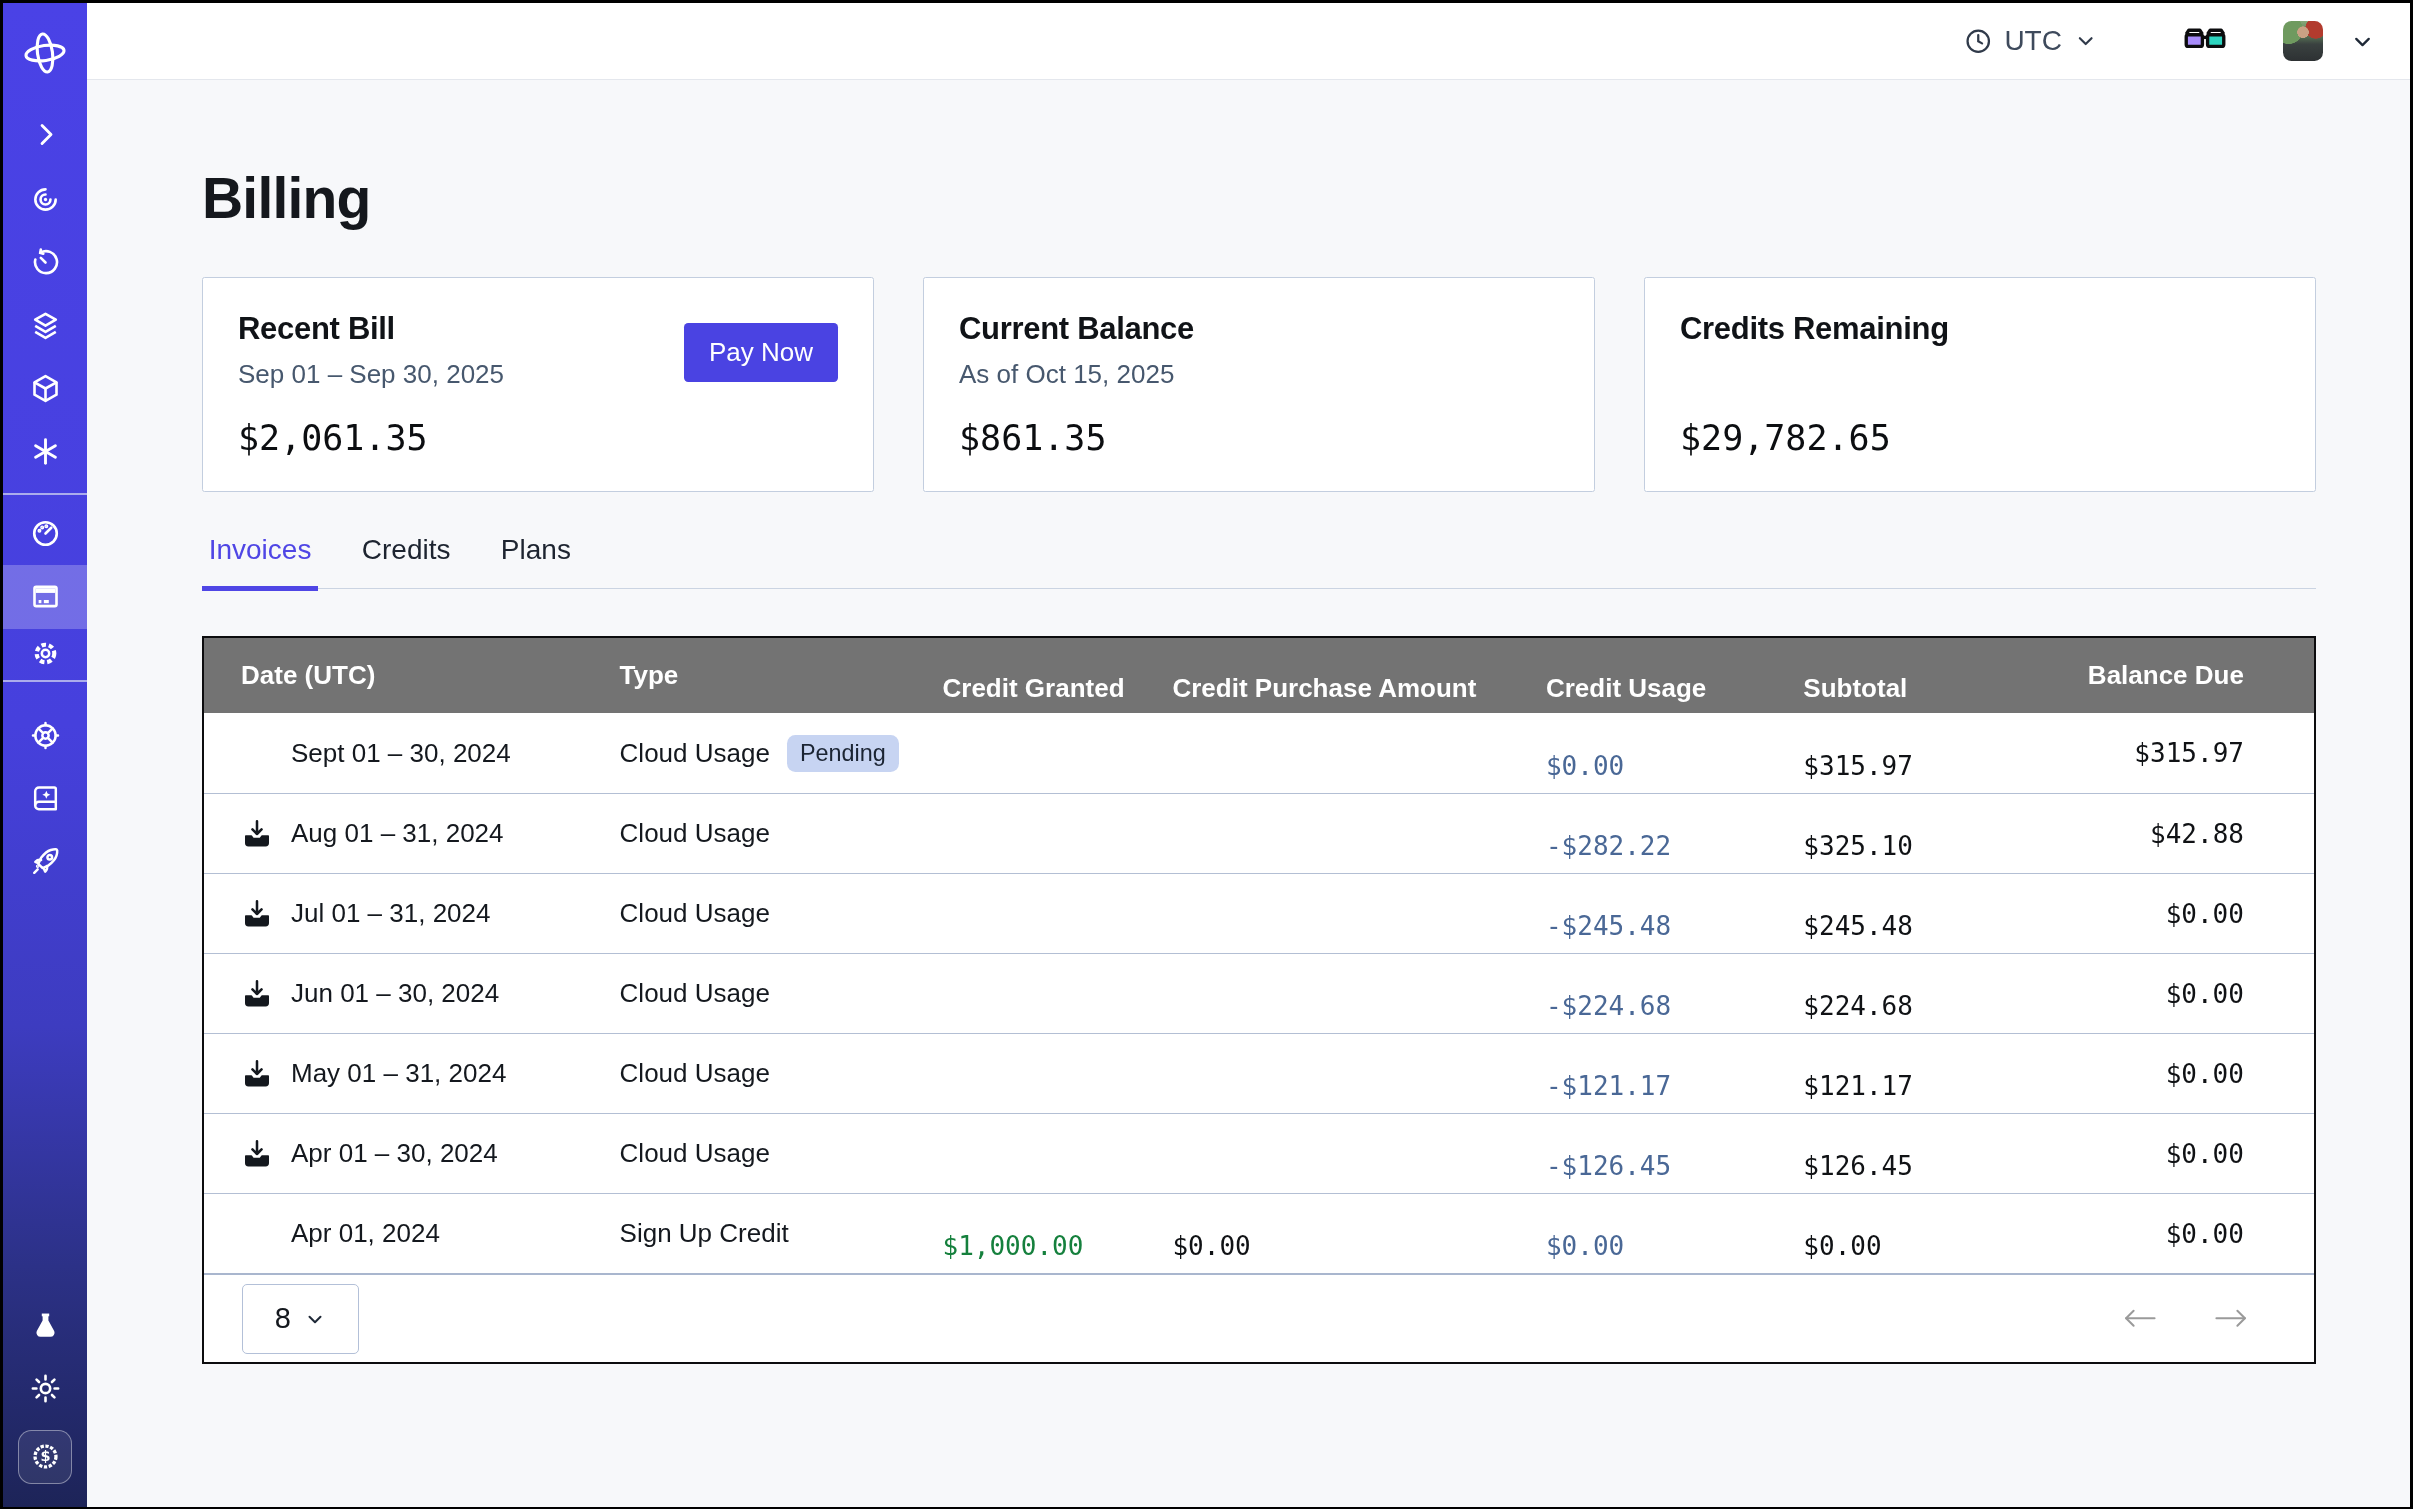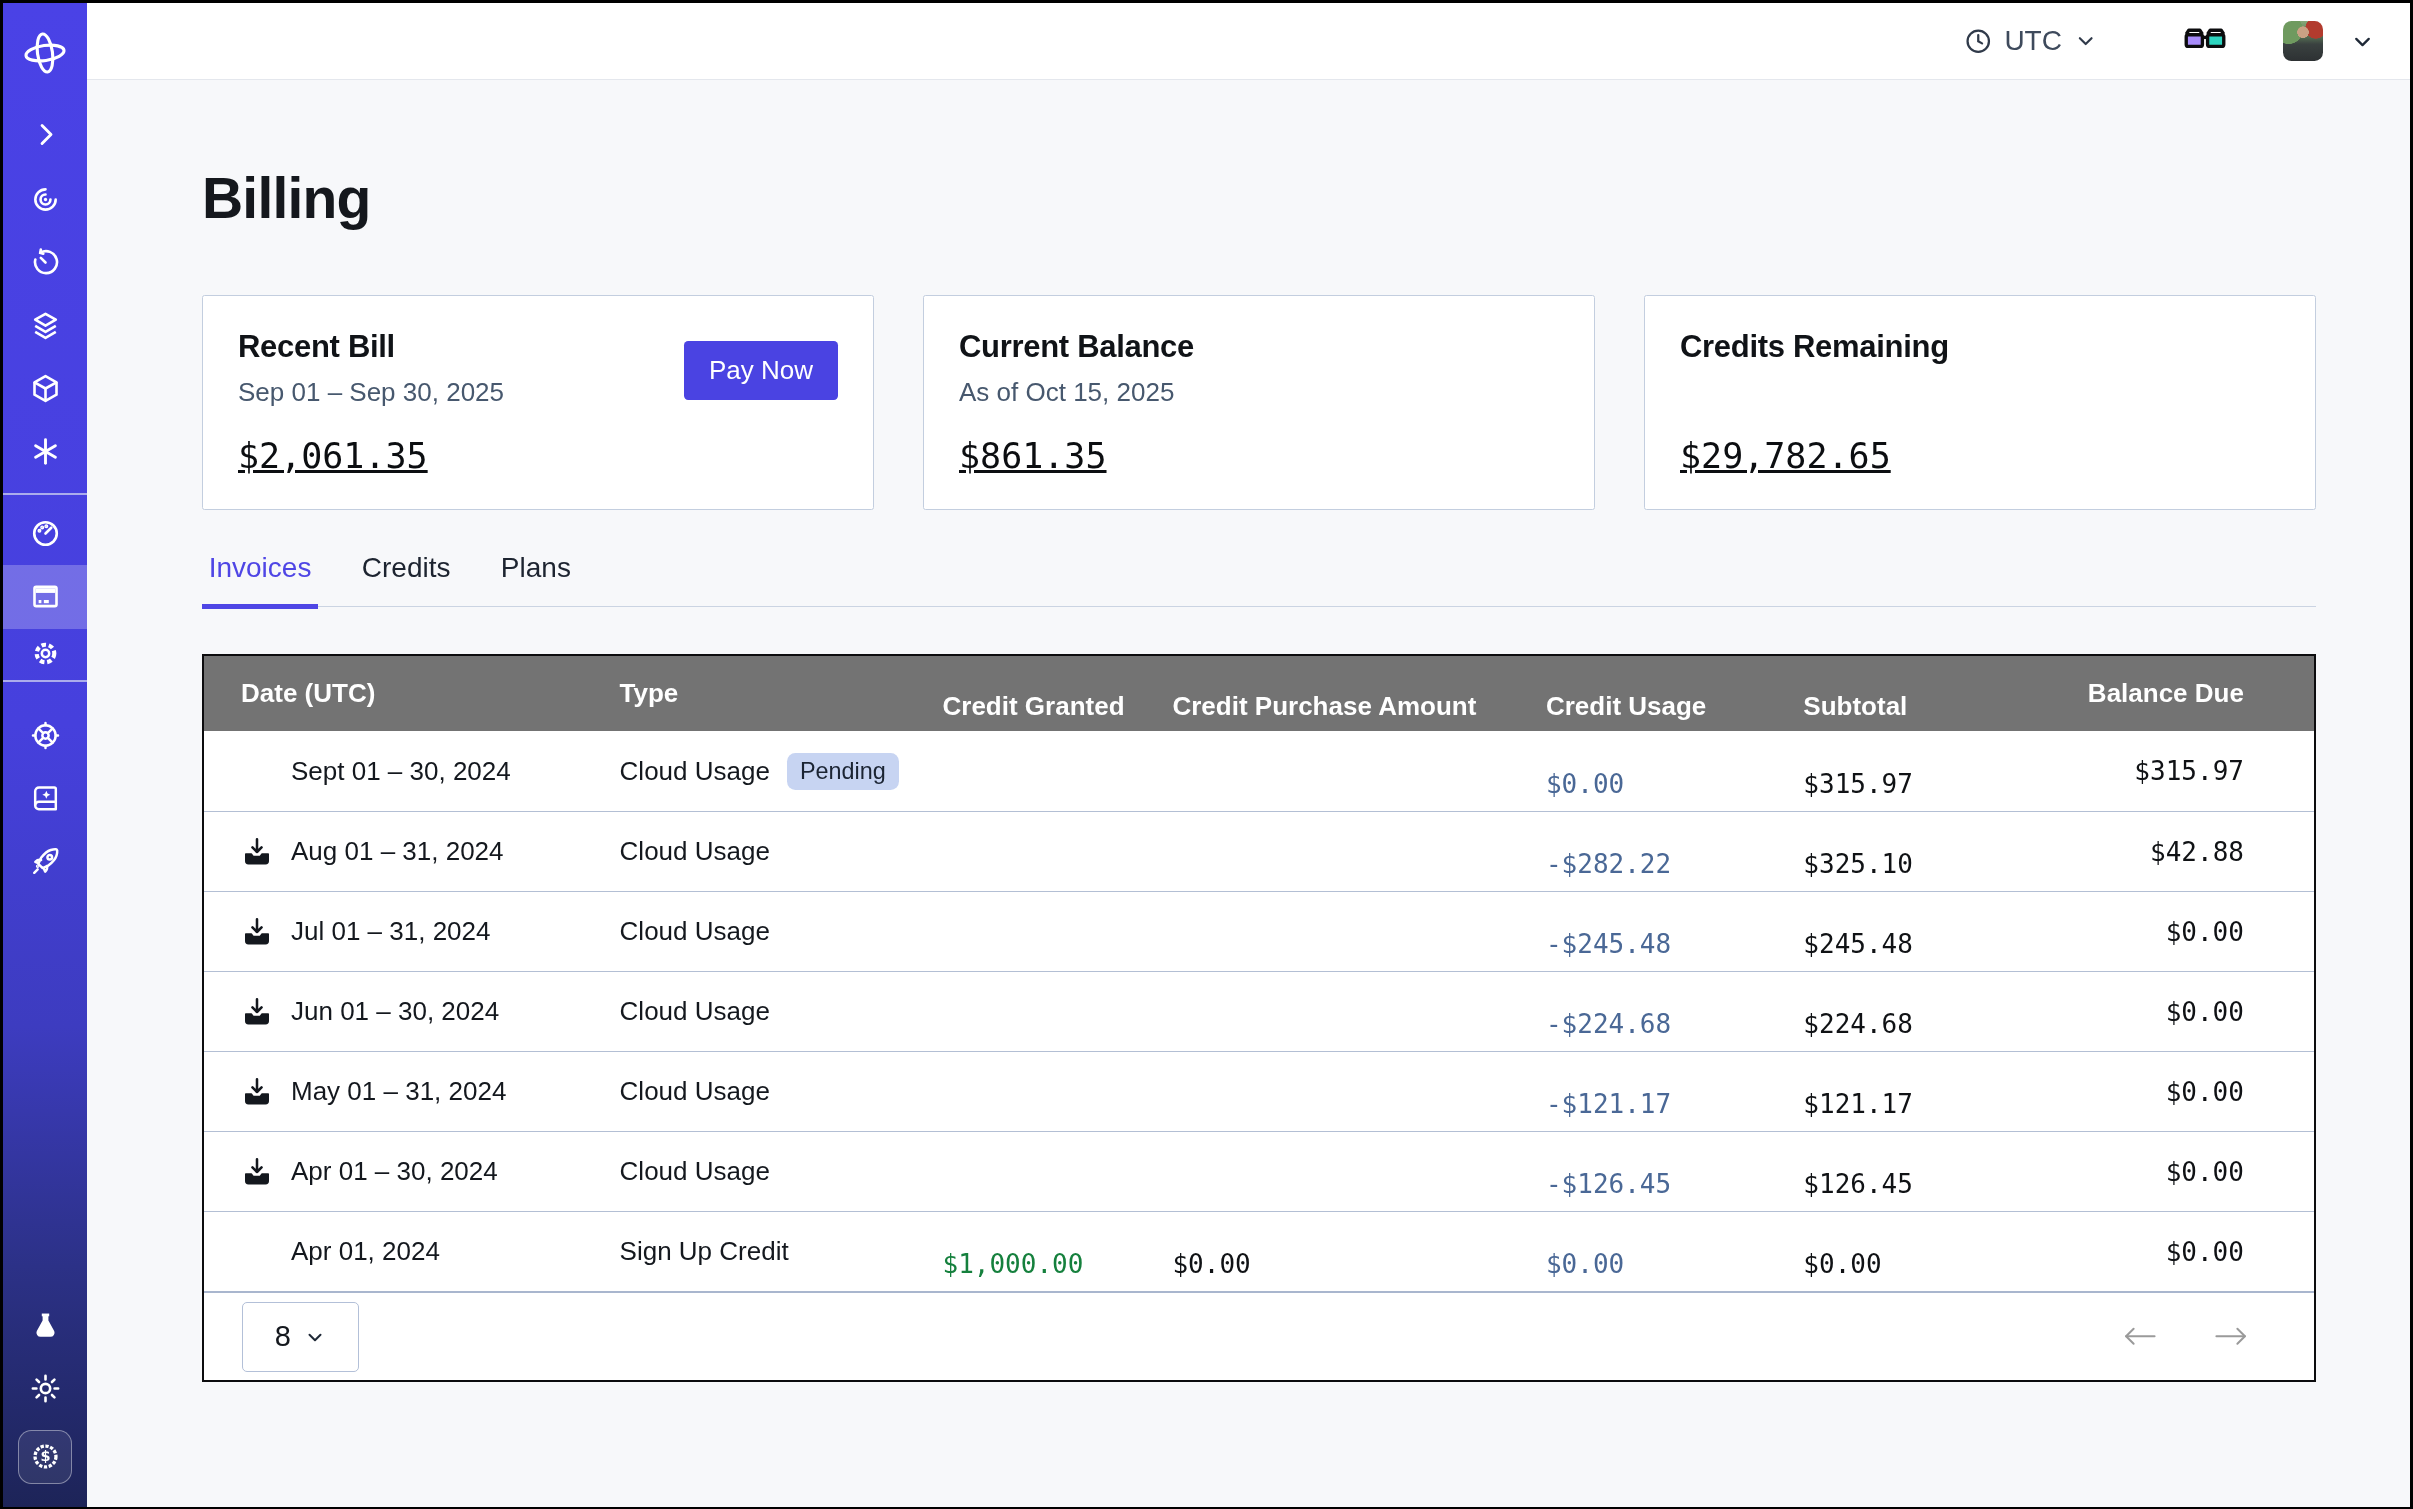--- a/index.html
+++ b/index.html
@@ -44,28 +44,28 @@
     width:40px; height:40px; border-radius:8.4px; margin-right:15px; cursor:pointer;
     background:
       radial-gradient(circle at 50% 28%, #c9a184 0 16%, transparent 17%),
       radial-gradient(circle at 82% 18%, #b23b2e 0 22%, transparent 23%),
       radial-gradient(circle at 14% 22%, #6f9a5f 0 30%, transparent 31%),
       linear-gradient(180deg,#86a878 0%, #5c7a58 34%, #3a4140 58%, #2d3133 100%);
   }
   .content { padding:0 94px 0 115px; }
   .page-title { margin-top:85px; font-size:57px; font-weight:600; letter-spacing:-0.8px; color:#15181d; }
   
-  .cards { display:flex; gap:49px; margin-top:64px; }
+  .cards { display:flex; gap:49px; margin-top:46px; }
   .card {
     flex:1 1 0; height:215px; background:#fff; border:1.7px solid #c3cedf; border-radius:2.5px;
     padding:33px 35px 0 35px; position:relative;
   }
   .card-title { font-size:31px; font-weight:700; color:#101317; letter-spacing:-0.3px; }
   .card-sub { font-size:26px; color:#47586e; margin-top:11.7px; min-height:32px; }
-  .card-amount { font-family:"DejaVu Sans Mono", monospace; font-size:35px; color:#0c0e11; margin-top:27px;text-decoration:underline; }
+  .card-amount { font-family:"DejaVu Sans Mono", monospace; font-size:35px; color:#0c0e11; margin-top:27px; }
   .paynow {
     position:absolute; top:45px; right:35px; background:#4a43e2; color:#fff; border:none; cursor:pointer;
     font-size:26px; font-family:"Liberation Sans", sans-serif; padding:14.2px 25px; border-radius:4.2px;
   }
   
   .tabs { display:flex; gap:37px; margin-top:42px; border-bottom:1.7px solid #cbd4e2; }
   .tab { font-size:28px; color:#1d2430; padding:0 6.7px 22px 6.7px; cursor:pointer; position:relative; }
   .tab.active { color:#4f46e5; }
   .tab.active::after { content:''; position:absolute; left:0; right:0; bottom:-2.5px; height:5px; background:#4f46e5; }
   

